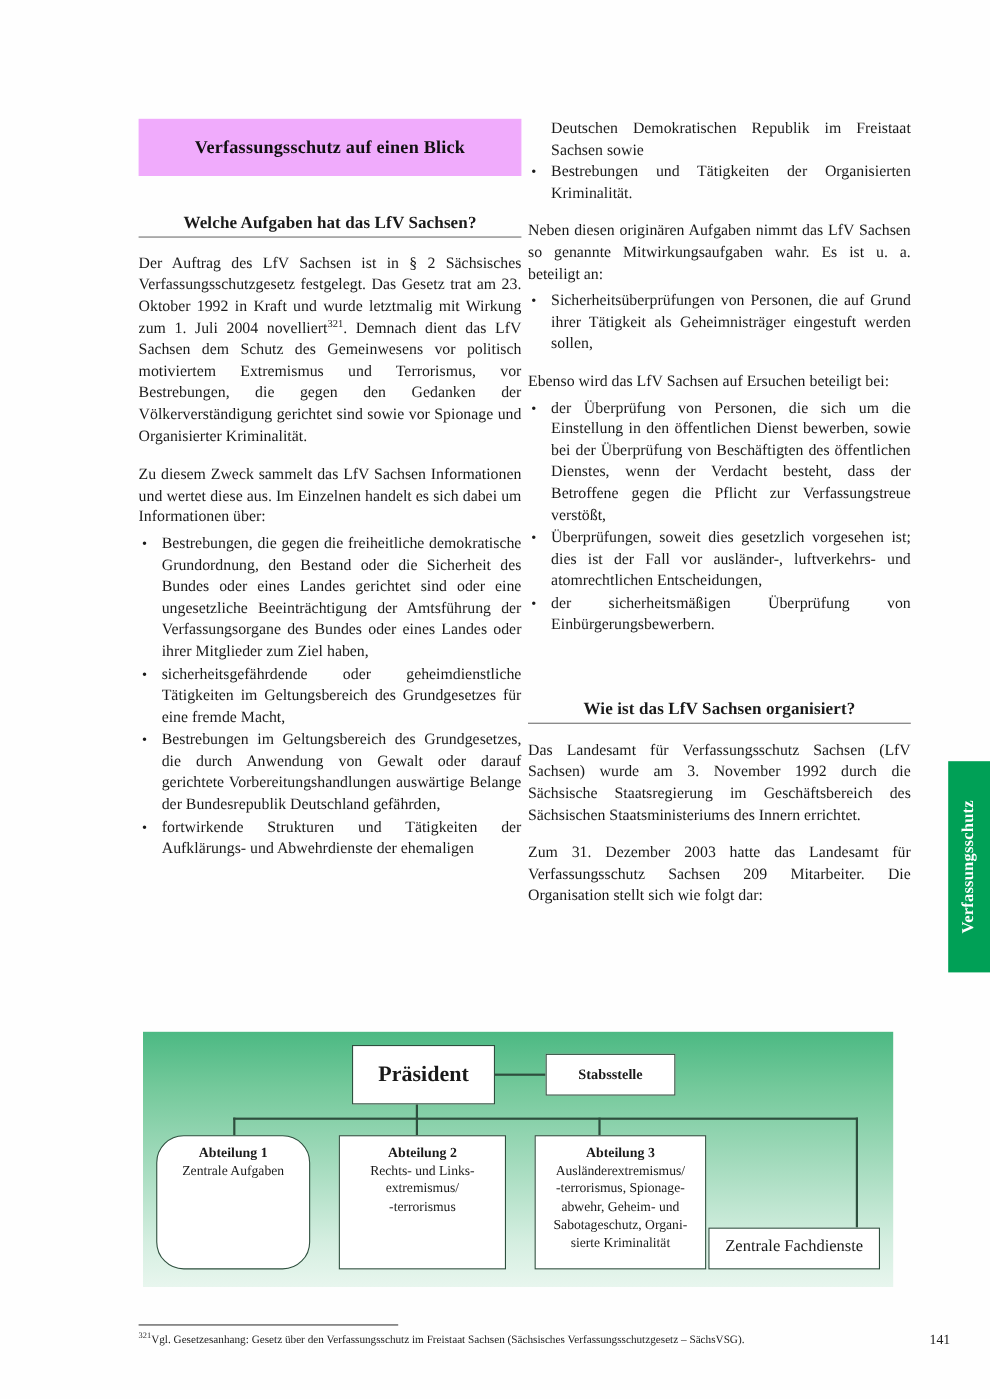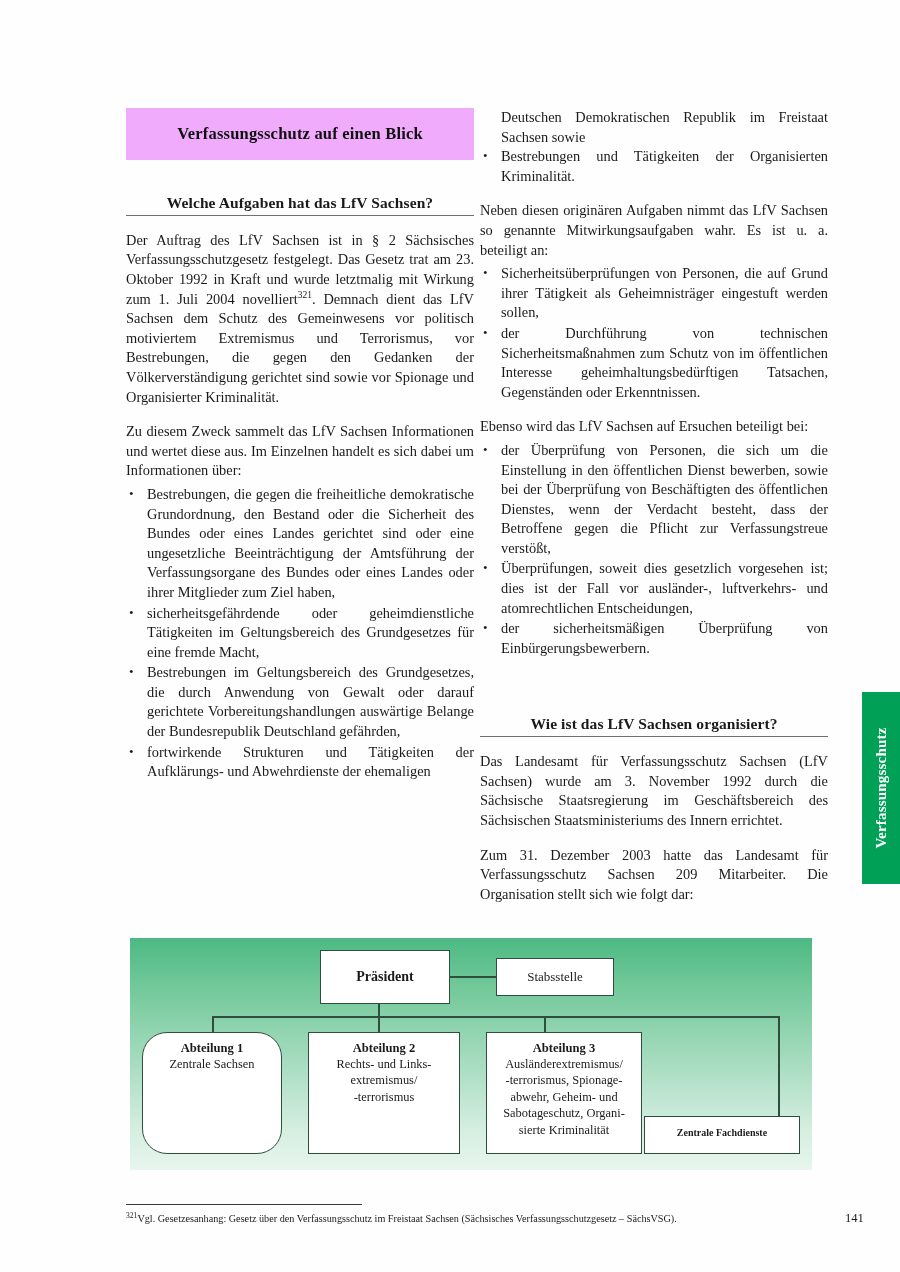--- a/index.html
+++ b/index.html
@@ -155,21 +155,21 @@
     font-weight: bold;
     font-size: 12.6px;
     line-height: 16px;
   }
   .obox .osub {
     display: block;
     font-size: 12.4px;
     line-height: 16.4px;
   }
   .obox.plain { display: flex; align-items: center; justify-content: center; padding-top: 0; }
-  .obox.plain .osub { font-size: 10px; font-weight: bold; }
+  .obox.plain .osub { font-size: 15px; }
 
   .oline {
     position: absolute;
     background: #2e4f3e;
   }
 
   
   .footnote-rule {
     position: absolute;
     left: 126px;
@@ -231,21 +231,20 @@
       <p class="body nogap" style="padding-left:21px;">Deutschen Demokratischen Republik im Freistaat Sachsen sowie</p>
 
       <ul class="bl">
         <li>Bestrebungen und Tätigkeiten der Organisierten Kriminalität.</li>
       </ul>
 
       <p class="body tight">Neben diesen originären Aufgaben nimmt das LfV Sachsen so genannte Mitwirkungsaufgaben wahr. Es ist u. a. beteiligt an:</p>
 
       <ul class="bl">
         <li>Sicherheitsüberprüfungen von Personen, die auf Grund ihrer Tätigkeit als Geheimnisträger eingestuft werden sollen,</li>
-        <li>der Durchführung von technischen Sicherheitsmaßnahmen zum Schutz von im öffentlichen Interesse geheimhaltungsbedürftigen Tatsachen, Gegenständen oder Erkenntnissen.</li>
       </ul>
 
       <p class="body tight">Ebenso wird das LfV Sachsen auf Ersuchen beteiligt bei:</p>
 
       <ul class="bl" style="margin-bottom:57px;">
         <li>der Überprüfung von Personen, die sich um die Einstellung in den öffentlichen Dienst bewerben, sowie bei der Überprüfung von Beschäftigten des öffentlichen Dienstes, wenn der Verdacht besteht, dass der Betroffene gegen die Pflicht zur Verfassungstreue verstößt,</li>
         <li>Überprüfungen, soweit dies gesetzlich vorgesehen ist; dies ist der Fall vor ausländer-, luftverkehrs- und atomrechtlichen Entscheidungen,</li>
         <li>der sicherheitsmäßigen Überprüfung von Einbürgerungsbewerbern.</li>
       </ul>
 
@@ -270,30 +269,30 @@
     <div class="oline" style="left:82px; top:78px; width:568px; height:2px;"></div>
 
     <div class="oline" style="left:82px; top:78px; width:2px; height:16px;"></div>
     <div class="oline" style="left:248px; top:78px; width:2px; height:16px;"></div>
     <div class="oline" style="left:414px; top:78px; width:2px; height:16px;"></div>
     <div class="oline" style="left:648px; top:78px; width:2px; height:100px;"></div>
 
     <div class="oline" style="left:320px; top:38px; width:46px; height:2px;"></div>
 
     <div class="obox plain" style="left:190px; top:12px; width:130px; height:54px;">
-      <span class="osub" style="font-weight:bold; font-size:14px;">Präsident</span>
+      <span class="osub" style="font-weight:bold; font-size:20px;">Präsident</span>
     </div>
 
     <div class="obox plain" style="left:366px; top:20px; width:118px; height:38px;">
-      <span class="osub" style="font-weight:normal; font-size:13px;">Stabsstelle</span>
+      <span class="osub" style="font-weight:bold; font-size:13px;">Stabsstelle</span>
     </div>
 
     <div class="obox" style="left:12px; top:94px; width:140px; height:122px;border-radius:25px;">
       <span class="ottl">Abteilung 1</span>
-      <span class="osub">Zentrale Sachsen</span>
+      <span class="osub">Zentrale Aufgaben</span>
     </div>
 
     <div class="obox" style="left:178px; top:94px; width:152px; height:122px;">
       <span class="ottl">Abteilung 2</span>
       <span class="osub" style="white-space:pre-line;">Rechts- und Links-
 extremismus/
 -terrorismus</span>
     </div>
 
     <div class="obox" style="left:356px; top:94px; width:156px; height:122px;">

